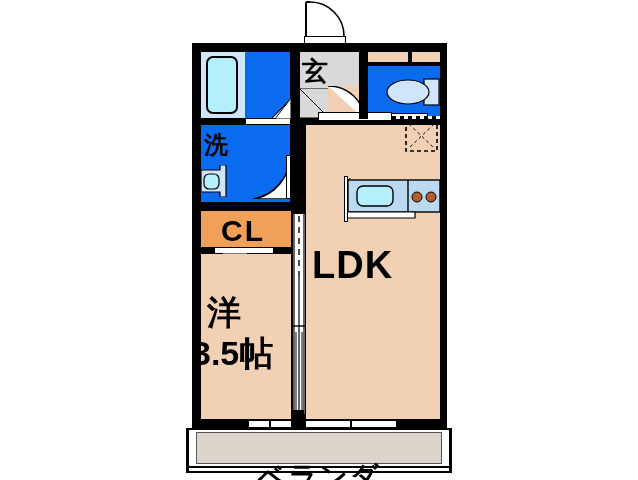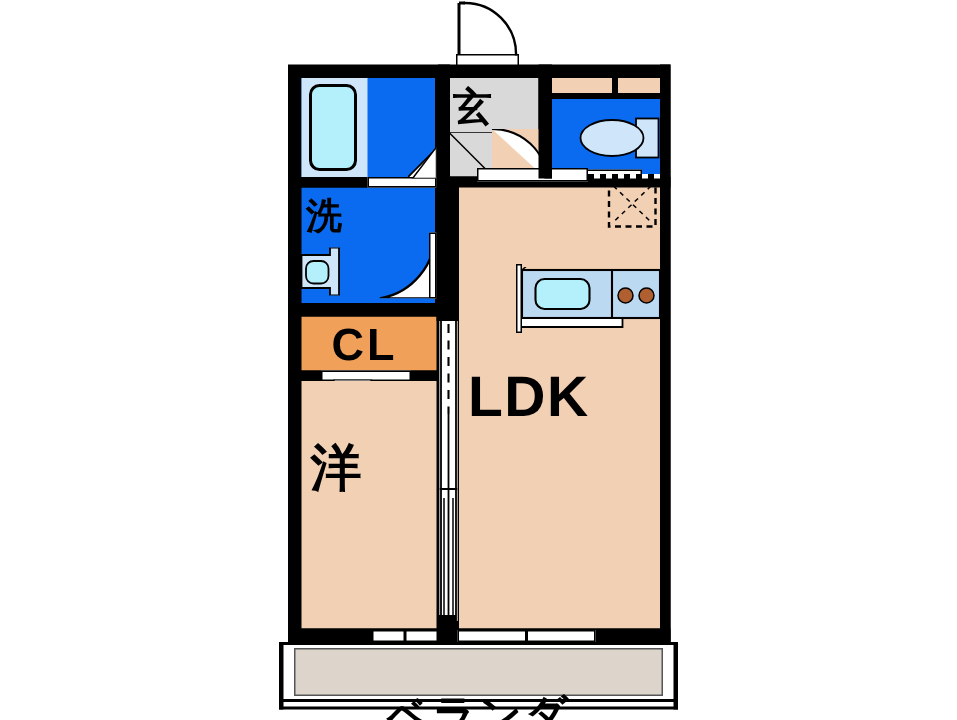--- a/index.html
+++ b/index.html
@@ -196,20 +196,21 @@
   <div class="abs white" style="left:214px; top:247px; width:60px; height:7px; border:1px solid #000;"></div>
   <div class="abs" style="left:222px; top:253px; width:26px; height:28px;">
     <svg width="26" height="28" viewBox="0 0 26 28">
       <path d="M0 0 L26 0 L13 28 Z" fill="#ffffff" stroke="#000000" stroke-width="1.2"></path>
     </svg>
   </div>
 
   <div class="abs room" style="left:201px; top:254px; width:90px; height:165px;"></div>
 
   <div class="lbl lbl-yo" style="left:207px; top:295px;">洋</div>
+  <div class="lbl lbl-jo" style="left:192px; top:336px;">3.5帖</div>
 
   <div class="abs wall" style="left:291px; top:202px; width:8px; height:12px;"></div>
 
   <div class="abs" style="left:293px; top:214px; width:12px; height:200px; background:#ffffff;">
     <svg width="12" height="200" viewBox="0 0 12 200" preserveAspectRatio="none">
       <rect x="0" y="0" width="12" height="200" fill="#ffffff"></rect>
 
       <path d="M1 0 L1 200 M11 0 L11 200" stroke="#000000" stroke-width="1.2"></path>
 
       <path d="M6 2 L6 62" stroke="#000000" stroke-width="1.4" stroke-dasharray="6,5"></path>

